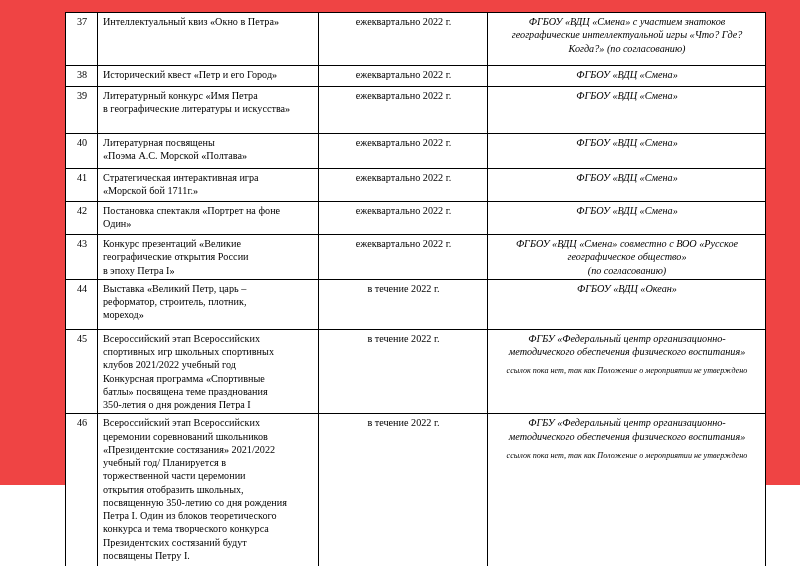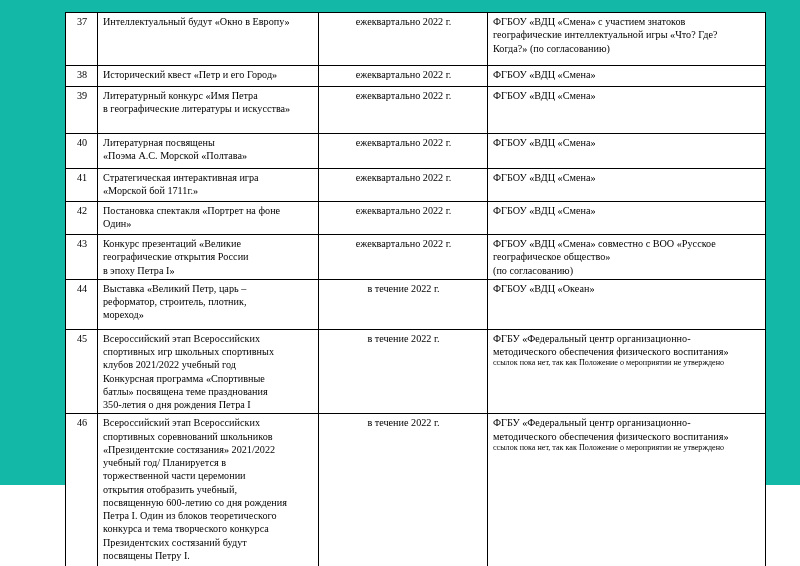--- a/index.html
+++ b/index.html
@@ -14,21 +14,21 @@
     overflow: hidden;
     font-family: "Liberation Serif", "DejaVu Serif", serif;
     color: #000000;
     -webkit-font-smoothing: antialiased;
   }
 
   .page {
     position: relative;
     width: 800px;
     height: 485px;
-    background: #14b8a6;
+    background: #ef4444;
     box-sizing: border-box;
   }
 
   .table-wrap {
     position: absolute;
     left: 65px;
     top: 12px;
     width: 700px;
   }
 
@@ -61,28 +61,29 @@
 
   td.date {
     text-align: center;
   }
 
   td.name {
     text-align: left;
   }
 
   td.org {
-    text-align: left;
+    text-align: center;
+    font-style: italic;
   }
 
   .note {
     display: block;
     font-size: 8.1px;
     line-height: 1.28;
-    margin-top: 0px;
+    margin-top: 8px;
   }
 
   .cell-line { display: block; }
 
   
   tr[data-row="37"] td { height: 48px; }
   tr[data-row="38"] td { height: 16px; }
   tr[data-row="39"] td { height: 42px; }
   tr[data-row="40"] td { height: 30px; }
   tr[data-row="41"] td { height: 28px; }
@@ -101,21 +102,21 @@
       <colgroup>
         <col class="c-num">
         <col class="c-name">
         <col class="c-date">
         <col class="c-org">
       </colgroup>
       <tbody>
           <tr data-row="37">
             <td class="num">37</td>
             <td class="name">
-              <span class="cell-line">Интеллектуальный будут «Окно в Европу»</span>
+              <span class="cell-line">Интеллектуальный квиз «Окно в Петра»</span>
             </td>
             <td class="date">ежеквартально 2022 г.</td>
             <td class="org">
               <span class="cell-line">ФГБОУ «ВДЦ «Смена» с участием знатоков</span>
               <span class="cell-line">географические интеллектуальной игры «Что? Где?</span>
               <span class="cell-line">Когда?» (по согласованию)</span>
             </td>
           </tr>
           <tr data-row="38">
             <td class="num">38</td>
@@ -211,26 +212,26 @@
             <td class="org">
               <span class="cell-line">ФГБУ «Федеральный центр организационно-</span>
               <span class="cell-line">методического обеспечения физического воспитания»</span>
               <span class="note">ссылок пока нет, так как Положение о мероприятии не утверждено</span>
             </td>
           </tr>
           <tr data-row="46">
             <td class="num">46</td>
             <td class="name">
               <span class="cell-line">Всероссийский этап Всероссийских</span>
-              <span class="cell-line">спортивных соревнований школьников</span>
+              <span class="cell-line">церемонии соревнований школьников</span>
               <span class="cell-line">«Президентские состязания» 2021/2022</span>
               <span class="cell-line">учебный год/ Планируется в</span>
               <span class="cell-line">торжественной части церемонии</span>
-              <span class="cell-line">открытия отобразить учебный,</span>
-              <span class="cell-line">посвященную 600-летию со дня рождения</span>
+              <span class="cell-line">открытия отобразить школьных,</span>
+              <span class="cell-line">посвященную 350-летию со дня рождения</span>
               <span class="cell-line">Петра I. Один из блоков теоретического</span>
               <span class="cell-line">конкурса и тема творческого конкурса</span>
               <span class="cell-line">Президентских состязаний будут</span>
               <span class="cell-line">посвящены Петру I.</span>
             </td>
             <td class="date">в течение 2022 г.</td>
             <td class="org">
               <span class="cell-line">ФГБУ «Федеральный центр организационно-</span>
               <span class="cell-line">методического обеспечения физического воспитания»</span>
               <span class="note">ссылок пока нет, так как Положение о мероприятии не утверждено</span>

